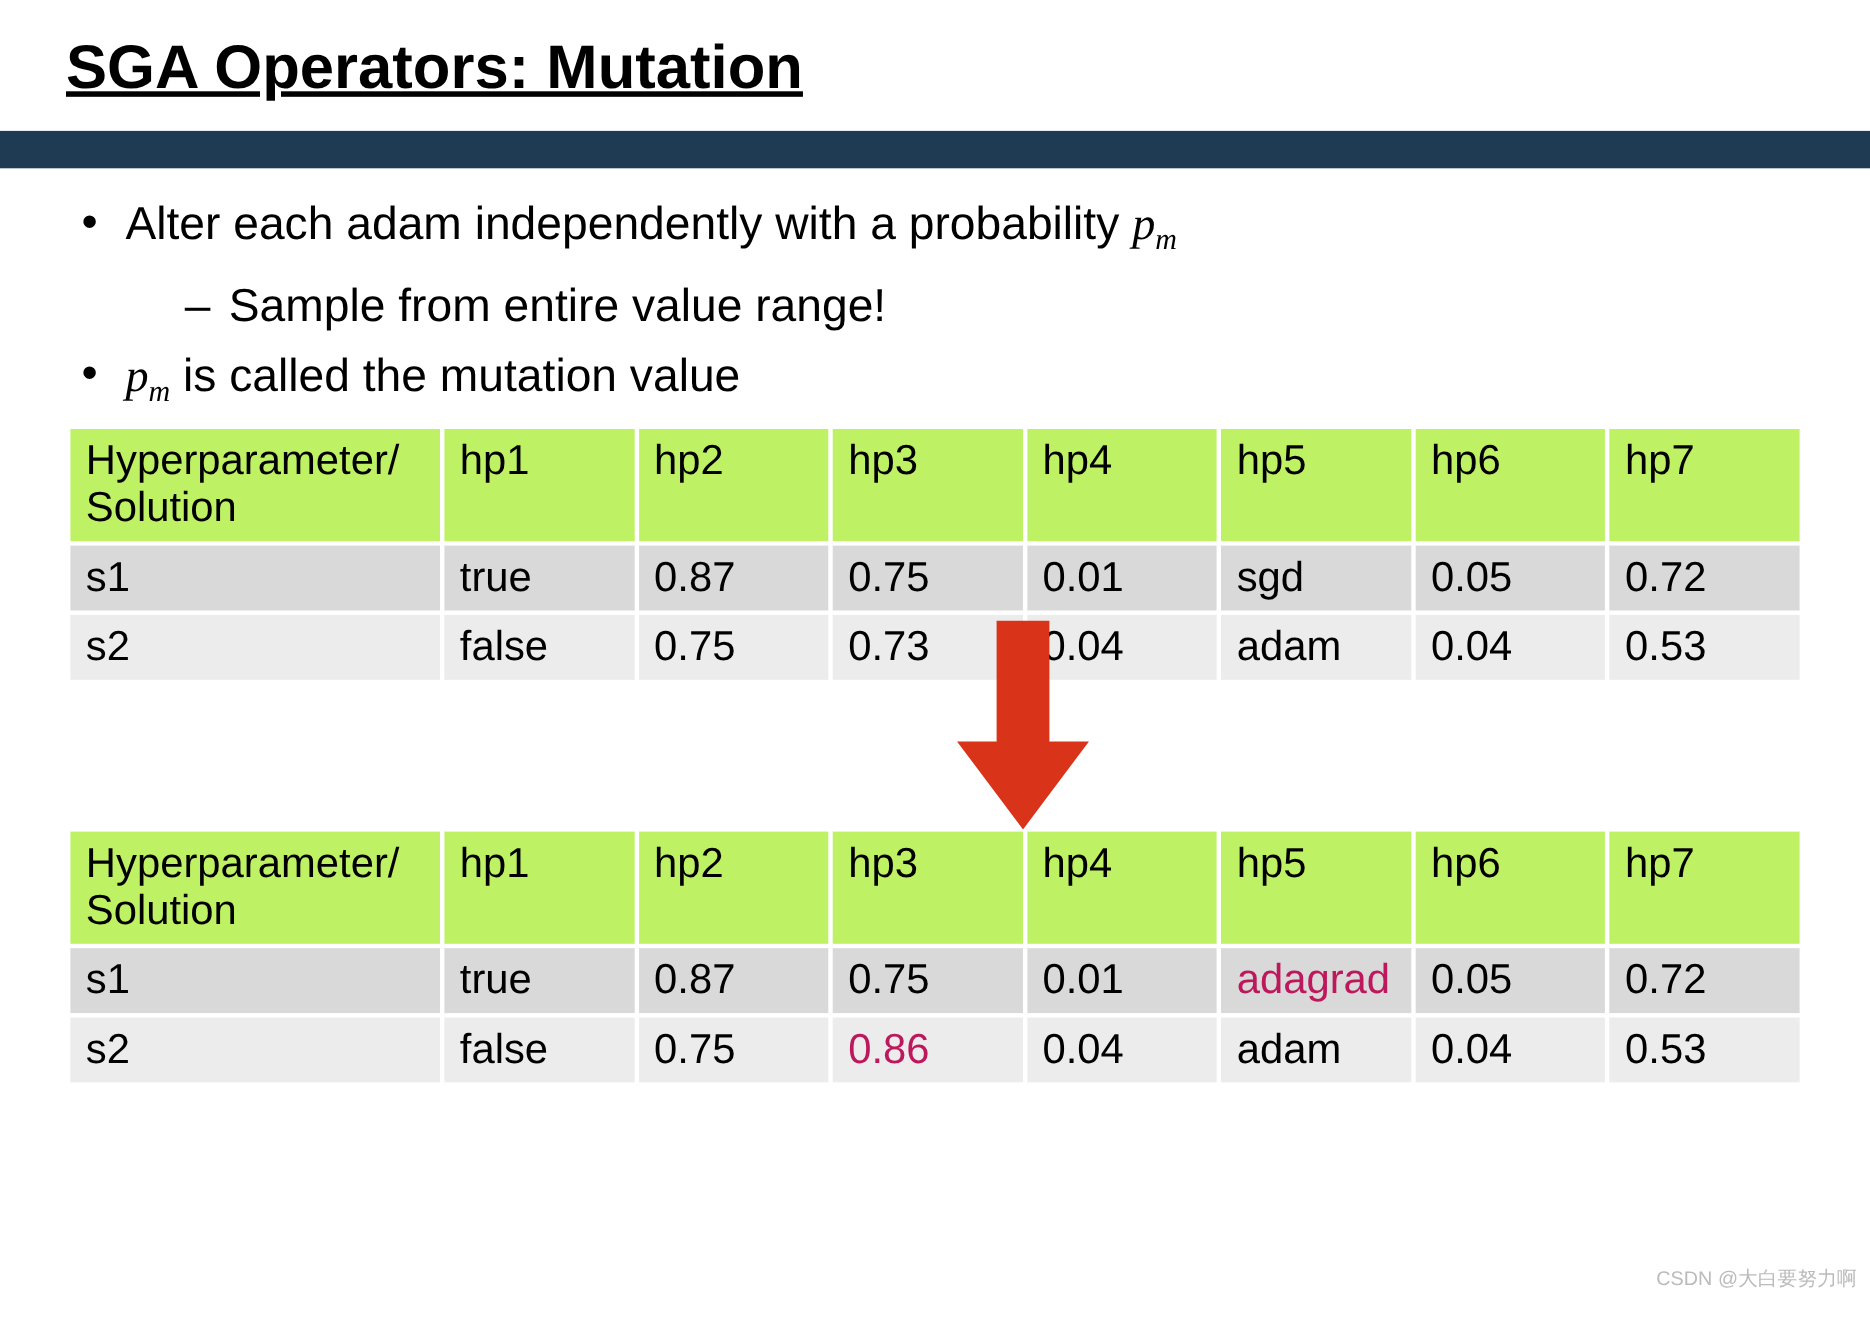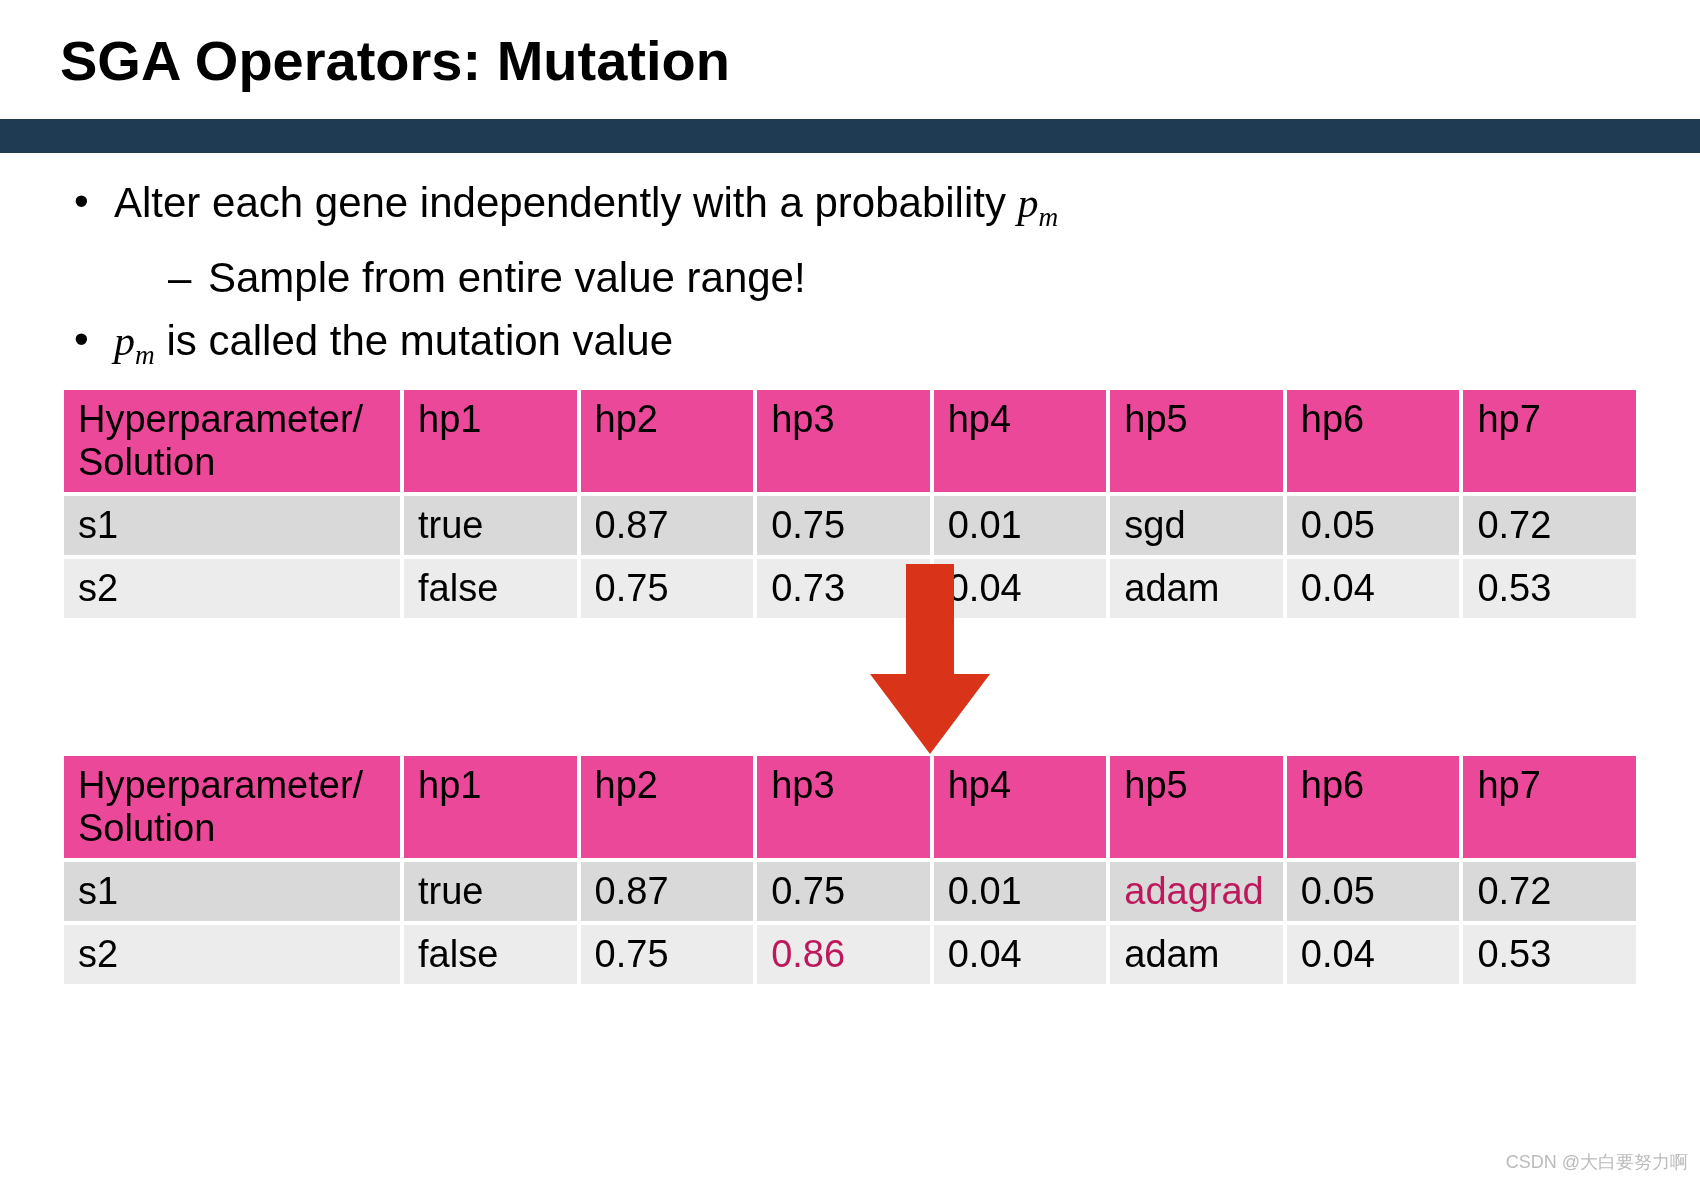--- a/index.html
+++ b/index.html
@@ -9,20 +9,21 @@
     background: #ffffff;
     font-family: Arial, Helvetica, sans-serif;
     position: relative;
     overflow: hidden;
   }
   .title {
     font-size: 56px;
     font-weight: bold;
     color: #000;
     padding: 28px 0 0 60px;
+    text-decoration: underline;
   }
   .bar {
     height: 34px;
     background: #1f3b54;
     margin-top: 26px;
   }
   .content {
     padding: 22px 60px 0 60px;
   }
   ul.main { list-style: none; }
@@ -73,21 +74,21 @@
   table col.c0 { width: 340px; }
   table col.cn { width: auto; }
   th, td {
     text-align: left;
     padding: 8px 14px;
     border: 4px solid #fff;
     font-weight: normal;
     vertical-align: top;
   }
   thead th {
-    background: #ec4899;
+    background: #bef264;
   }
   tbody tr:nth-child(odd) td { background: #d9d9d9; }
   tbody tr:nth-child(even) td { background: #ececec; }
   .red { color: #be185d; }
   .gap { height: 130px; position: relative; }
   .arrow-wrap {
     position: absolute;
     left: 810px;
     top: -58px;
     width: 120px;
@@ -105,21 +106,21 @@
 </style>
 </head>
 <body>
 
 <div class="title">SGA Operators: Mutation</div>
 <div class="bar"></div>
 
 <div class="content">
   <ul class="main">
     <li>
-      <span>Alter each gene independently with a probability </span><span class="pm"><span>p</span><sub>m</sub></span>
+      <span>Alter each adam independently with a probability </span><span class="pm"><span>p</span><sub>m</sub></span>
       <ul class="sub">
         <li>Sample from entire value range!</li>
       </ul>
     </li>
     <li>
       <span class="pm"><span>p</span><sub>m</sub></span><span> is called the mutation value</span>
     </li>
   </ul>
 
   <div class="tables">

